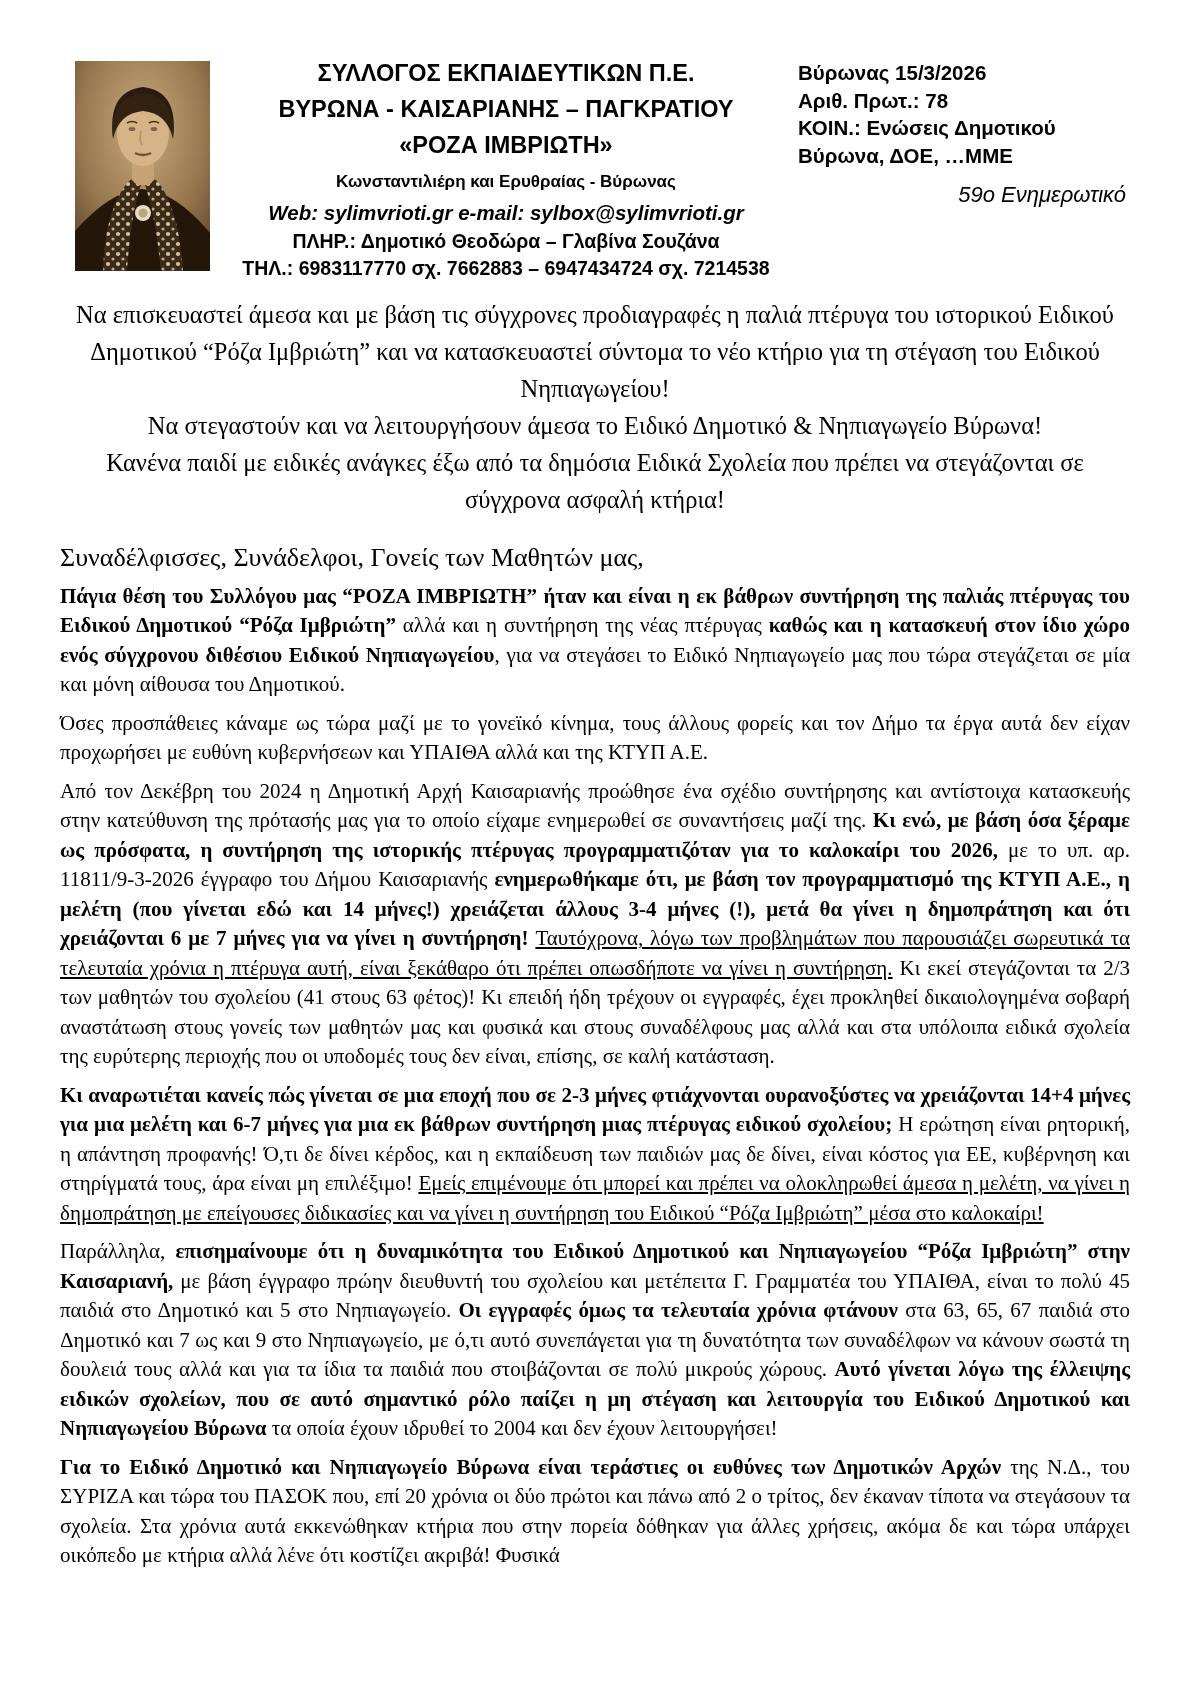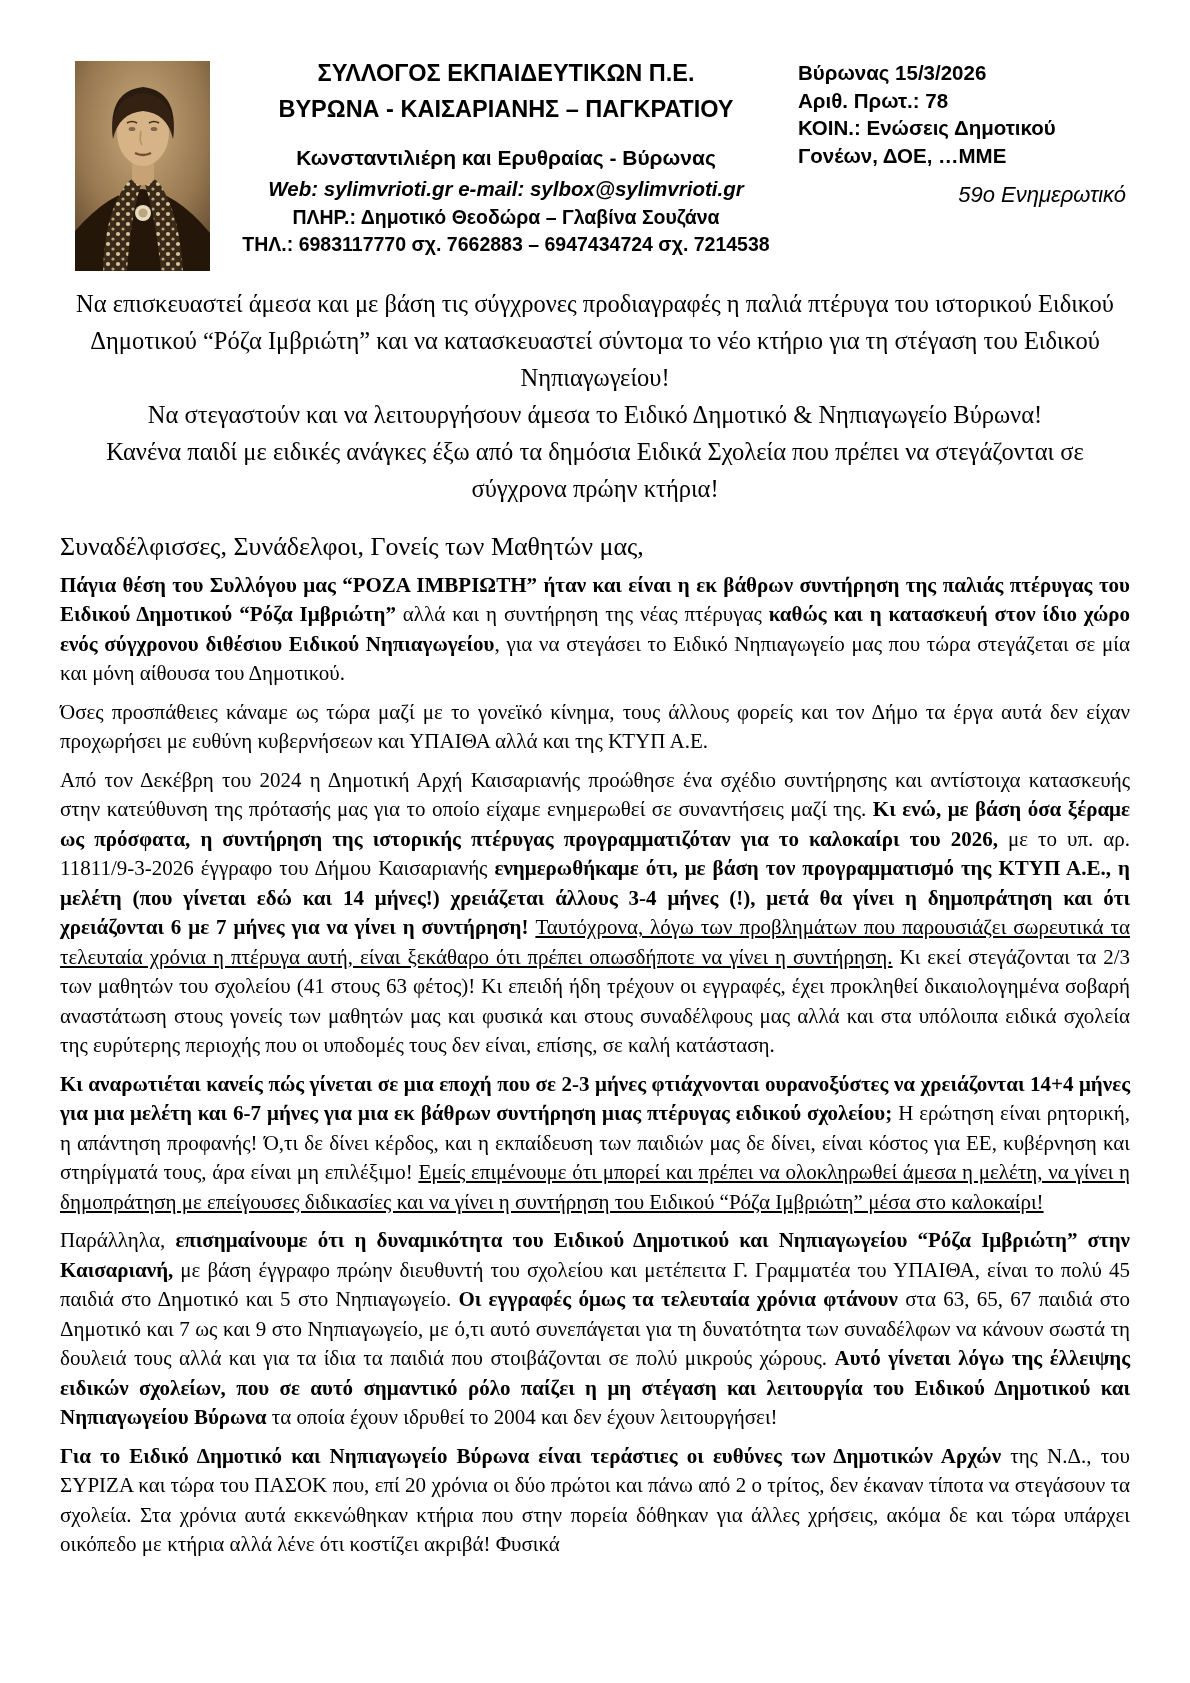--- a/index.html
+++ b/index.html
@@ -22,21 +22,21 @@
   .photo-wrap svg { width: 100%; height: 100%; display: block; }
 
   .org-block {
     flex: 1;
     text-align: center;
     font-family: "Liberation Sans", sans-serif;
     font-weight: bold;
     padding: 2px 10px 0 14px;
   }
   .org-line  { font-size: 23.5px; line-height: 36px; }
-  .org-address { font-size: 21px;  line-height: 33px; margin-top: 14px; }
+  .org-address { font-size: 17px;  line-height: 33px; margin-top: 2px; }
   .org-web   { font-size: 20.5px; line-height: 29px; font-style: italic; }
   .org-plir  { font-size: 19.5px; line-height: 28px; }
   .org-tel   { font-size: 19.5px; line-height: 27px; white-space: nowrap; }
 
   .meta-block {
     width: 332px;
     flex: none;
     font-family: "Liberation Sans", sans-serif;
     font-weight: bold;
     font-size: 20.5px;
@@ -117,40 +117,41 @@
         <path d="M60 92 Q68 96 76 92" stroke="#7a4a33" stroke-width="2.4" fill="none"></path>
 
         <circle cx="68" cy="152" r="8" fill="#e9dcc2"></circle>
         <circle cx="68" cy="152" r="4.5" fill="#b9a57f"></circle>
       </svg>
     </div>
 
     <div class="org-block">
       <div class="org-line">ΣΥΛΛΟΓΟΣ ΕΚΠΑΙΔΕΥΤΙΚΩΝ Π.Ε.</div>
       <div class="org-line">ΒΥΡΩΝΑ - ΚΑΙΣΑΡΙΑΝΗΣ – ΠΑΓΚΡΑΤΙΟΥ</div>
+      <div class="org-line">«ΡΟΖΑ ΙΜΒΡΙΩΤΗ»</div>
       <div class="org-address">Κωνσταντιλιέρη και Ερυθραίας - Βύρωνας</div>
       <div class="org-web">Web: sylimvrioti.gr    e-mail: sylbox@sylimvrioti.gr</div>
       <div class="org-plir">ΠΛΗΡ.:  Δημοτικό Θεοδώρα  –  Γλαβίνα Σουζάνα</div>
       <div class="org-tel">ΤΗΛ.:  6983117770 σχ. 7662883 – 6947434724 σχ. 7214538</div>
     </div>
 
     <div class="meta-block">
       <div>Βύρωνας 15/3/2026</div>
       <div>Αριθ. Πρωτ.: 78</div>
       <div>ΚΟΙΝ.: Ενώσεις Δημοτικού</div>
-      <div>Γονέων, ΔΟΕ, …ΜΜΕ</div>
+      <div>Βύρωνα, ΔΟΕ, …ΜΜΕ</div>
       <div class="newsletter">59ο Ενημερωτικό</div>
     </div>
 
   </div>
 
   <div class="headline">
     <p>Να επισκευαστεί άμεσα και με βάση τις σύγχρονες προδιαγραφές η παλιά πτέρυγα του ιστορικού Ειδικού Δημοτικού “Ρόζα Ιμβριώτη” και να κατασκευαστεί σύντομα το νέο κτήριο για τη στέγαση του Ειδικού Νηπιαγωγείου!</p>
     <p>Να στεγαστούν και να λειτουργήσουν άμεσα το Ειδικό Δημοτικό &amp; Νηπιαγωγείο Βύρωνα!</p>
-    <p>Κανένα παιδί με ειδικές ανάγκες έξω από τα δημόσια Ειδικά Σχολεία που πρέπει να στεγάζονται σε σύγχρονα πρώην κτήρια!</p>
+    <p>Κανένα παιδί με ειδικές ανάγκες έξω από τα δημόσια Ειδικά Σχολεία που πρέπει να στεγάζονται σε σύγχρονα ασφαλή κτήρια!</p>
   </div>
 
   <div class="salutation">Συναδέλφισσες, Συνάδελφοι, Γονείς των Μαθητών μας,</div>
 
   <div class="body-paragraphs">
       <p><span class="b">Πάγια θέση του Συλλόγου μας “ΡΟΖΑ ΙΜΒΡΙΩΤΗ” ήταν και είναι η εκ βάθρων συντήρηση της παλιάς πτέρυγας του Ειδικού Δημοτικού “Ρόζα Ιμβριώτη” </span><span>αλλά και η συντήρηση της νέας πτέρυγας </span><span class="b">καθώς και η κατασκευή στον ίδιο χώρο ενός σύγχρονου διθέσιου Ειδικού Νηπιαγωγείου</span><span>, για να στεγάσει το Ειδικό Νηπιαγωγείο μας που τώρα στεγάζεται σε μία και μόνη αίθουσα του Δημοτικού.</span></p>
       <p><span>Όσες προσπάθειες κάναμε ως τώρα μαζί με το γονεϊκό κίνημα, τους άλλους φορείς και τον Δήμο τα έργα αυτά δεν είχαν προχωρήσει με ευθύνη κυβερνήσεων και ΥΠΑΙΘΑ αλλά και της ΚΤΥΠ Α.Ε.</span></p>
       <p><span>Από τον Δεκέβρη του 2024 η Δημοτική Αρχή Καισαριανής προώθησε ένα σχέδιο συντήρησης και αντίστοιχα κατασκευής στην κατεύθυνση της πρότασής μας για το οποίο είχαμε ενημερωθεί σε συναντήσεις μαζί της. </span><span class="b">Κι ενώ, με βάση όσα ξέραμε ως πρόσφατα, η συντήρηση της ιστορικής πτέρυγας προγραμματιζόταν για το καλοκαίρι του 2026, </span><span>με το υπ. αρ. 11811/9-3-2026 έγγραφο του Δήμου Καισαριανής </span><span class="b">ενημερωθήκαμε ότι, με βάση τον προγραμματισμό της ΚΤΥΠ Α.Ε., η μελέτη (που γίνεται εδώ και 14 μήνες!) χρειάζεται άλλους 3-4 μήνες (!), μετά θα γίνει η δημοπράτηση και ότι χρειάζονται 6 με 7 μήνες για να γίνει η συντήρηση! </span><span class="u">Ταυτόχρονα, λόγω των προβλημάτων που παρουσιάζει σωρευτικά τα τελευταία χρόνια η πτέρυγα αυτή, είναι ξεκάθαρο ότι πρέπει οπωσδήποτε να γίνει η συντήρηση.</span><span> Κι εκεί στεγάζονται τα 2/3 των μαθητών του σχολείου (41 στους 63 φέτος)! Κι επειδή ήδη τρέχουν οι εγγραφές, έχει προκληθεί δικαιολογημένα σοβαρή αναστάτωση στους γονείς των μαθητών μας και φυσικά και στους συναδέλφους μας αλλά και στα υπόλοιπα ειδικά σχολεία της ευρύτερης περιοχής που οι υποδομές τους δεν είναι, επίσης, σε καλή κατάσταση.</span></p>
       <p><span class="b">Κι αναρωτιέται κανείς πώς γίνεται σε μια εποχή που σε 2-3 μήνες φτιάχνονται ουρανοξύστες να χρειάζονται 14+4 μήνες για μια μελέτη και 6-7 μήνες για μια εκ βάθρων συντήρηση μιας πτέρυγας ειδικού σχολείου; </span><span>Η ερώτηση είναι ρητορική, η απάντηση προφανής! Ό,τι δε δίνει κέρδος, και η εκπαίδευση των παιδιών μας δε δίνει, είναι κόστος για ΕΕ, κυβέρνηση και στηρίγματά τους, άρα είναι μη επιλέξιμο! </span><span class="u">Εμείς επιμένουμε ότι μπορεί και πρέπει να ολοκληρωθεί άμεσα η μελέτη, να γίνει η δημοπράτηση με επείγουσες διδικασίες και να γίνει η συντήρηση του Ειδικού “Ρόζα Ιμβριώτη” μέσα στο καλοκαίρι!</span></p>
       <p><span>Παράλληλα, </span><span class="b">επισημαίνουμε ότι η δυναμικότητα του Ειδικού Δημοτικού και Νηπιαγωγείου “Ρόζα Ιμβριώτη” στην Καισαριανή, </span><span>με βάση έγγραφο πρώην διευθυντή του σχολείου και μετέπειτα Γ. Γραμματέα του ΥΠΑΙΘΑ, είναι το πολύ 45 παιδιά στο Δημοτικό και 5 στο Νηπιαγωγείο. </span><span class="b">Οι εγγραφές όμως τα τελευταία χρόνια φτάνουν </span><span>στα 63, 65, 67 παιδιά στο Δημοτικό και 7 ως και 9 στο Νηπιαγωγείο, με ό,τι αυτό συνεπάγεται για τη δυνατότητα των συναδέλφων να κάνουν σωστά τη δουλειά τους αλλά και για τα ίδια τα παιδιά που στοιβάζονται σε πολύ μικρούς χώρους. </span><span class="b">Αυτό γίνεται λόγω της έλλειψης ειδικών σχολείων, που σε αυτό σημαντικό ρόλο παίζει η μη στέγαση και λειτουργία του Ειδικού Δημοτικού και Νηπιαγωγείου Βύρωνα </span><span>τα οποία έχουν ιδρυθεί το 2004 και δεν έχουν λειτουργήσει!</span></p>

